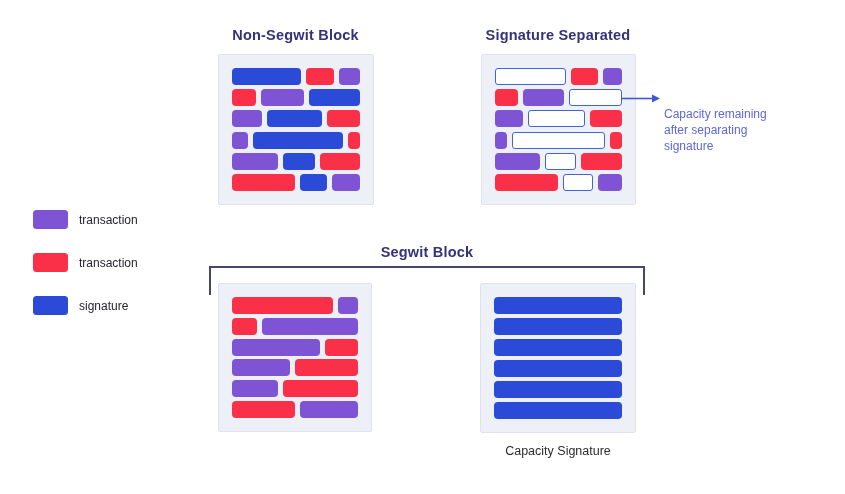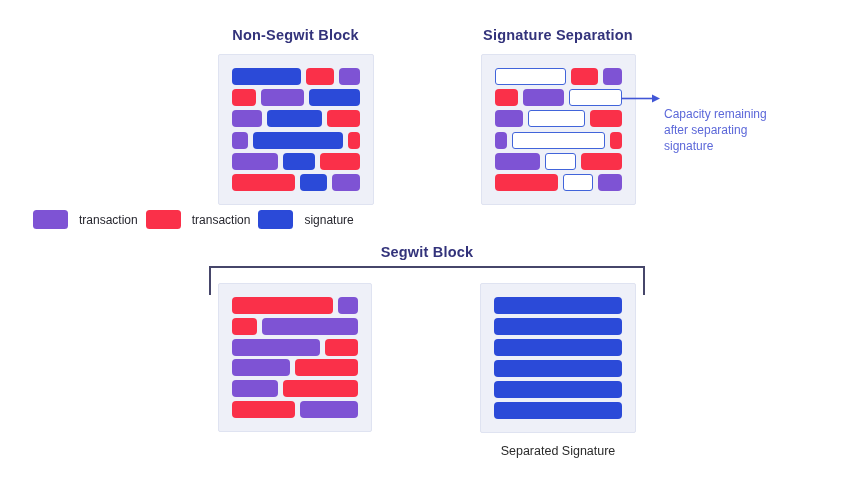--- a/index.html
+++ b/index.html
@@ -35,21 +35,21 @@
   .bar-purple { background: var(--purple); }
   .bar-red    { background: var(--red); }
   .bar-blue   { background: var(--blue); }
   .bar-white  {
     background: var(--whitefill, #ffffff);
     border: 1.5px solid var(--whiteborder, #4164da);
     box-sizing: border-box;
     border-radius: 3px;
   }
 
-  .legend { display: flex; gap: 8px; }
+  .legend { display: flex; flex-direction: column; gap: 24px; }
   .legend-item { display: flex; align-items: center; gap: 11px; }
   .legend-swatch { width: 35px; height: 19px; border-radius: 3.5px; }
   .legend-label { font-size: 12px; color: #26262e; }
 
   .annotation {
     font-size: 12px;
     line-height: 1.34;
     color: var(--annotation, #5c68d9);
     white-space: pre-line;
   }
@@ -97,21 +97,21 @@
       <div class="bar bar-blue" style="flex-grow: 33;"></div>
       <div class="bar bar-red" style="flex-grow: 40;"></div>
     </div>
     <div class="bar-row">
       <div class="bar bar-red" style="flex-grow: 64;"></div>
       <div class="bar bar-blue" style="flex-grow: 27;"></div>
       <div class="bar bar-purple" style="flex-grow: 28;"></div>
     </div>
   </div>
 
-<div class="abs block-title" style="left:460px; top:27px; width:196px;">Signature Separation</div>
+<div class="abs block-title" style="left:460px; top:27px; width:196px;">Signature Separated</div>
 <div class="abs block" style="left:481px; top:54px; width:155px; height:151px;">
     <div class="bar-row">
       <div class="bar bar-white" style="flex-grow: 66;"></div>
       <div class="bar bar-red" style="flex-grow: 26;"></div>
       <div class="bar bar-purple" style="flex-grow: 18;"></div>
     </div>
     <div class="bar-row">
       <div class="bar bar-red" style="flex-grow: 23;"></div>
       <div class="bar bar-purple" style="flex-grow: 40;"></div>
       <div class="bar bar-white" style="flex-grow: 50;"></div>
@@ -204,13 +204,13 @@
     <div class="bar-row">
       <div class="bar bar-blue" style="flex-grow: 100;"></div>
     </div>
     <div class="bar-row">
       <div class="bar bar-blue" style="flex-grow: 100;"></div>
     </div>
     <div class="bar-row">
       <div class="bar bar-blue" style="flex-grow: 100;"></div>
     </div>
   </div>
-<div class="abs caption" style="left:468px; top:444px; width:180px;">Separated Signature</div>
+<div class="abs caption" style="left:468px; top:444px; width:180px;">Capacity Signature</div>
 
 </body></html>

